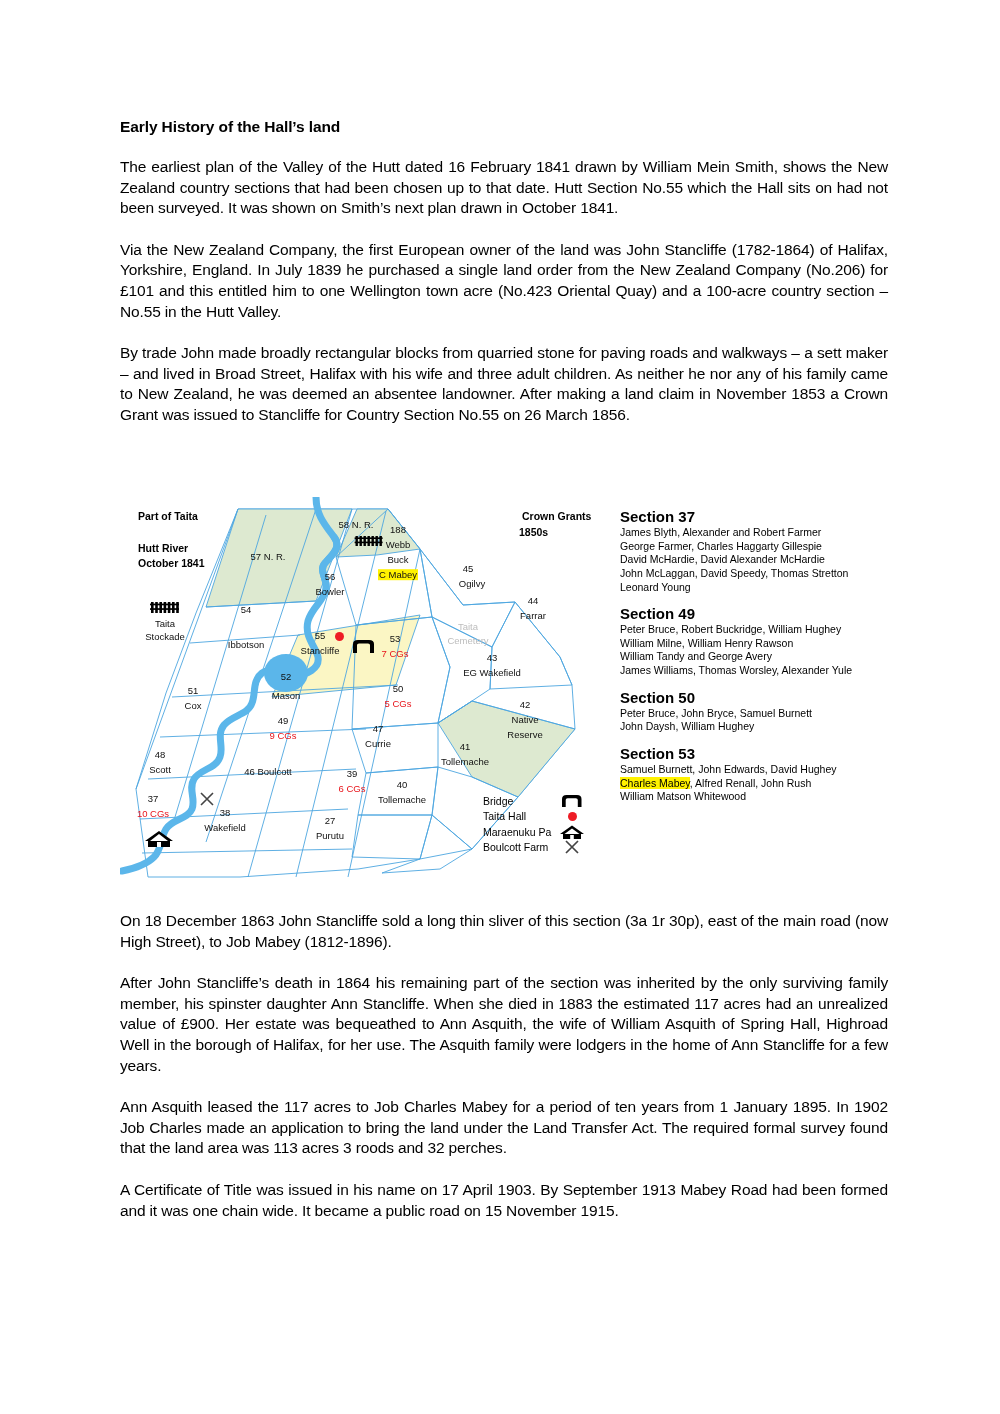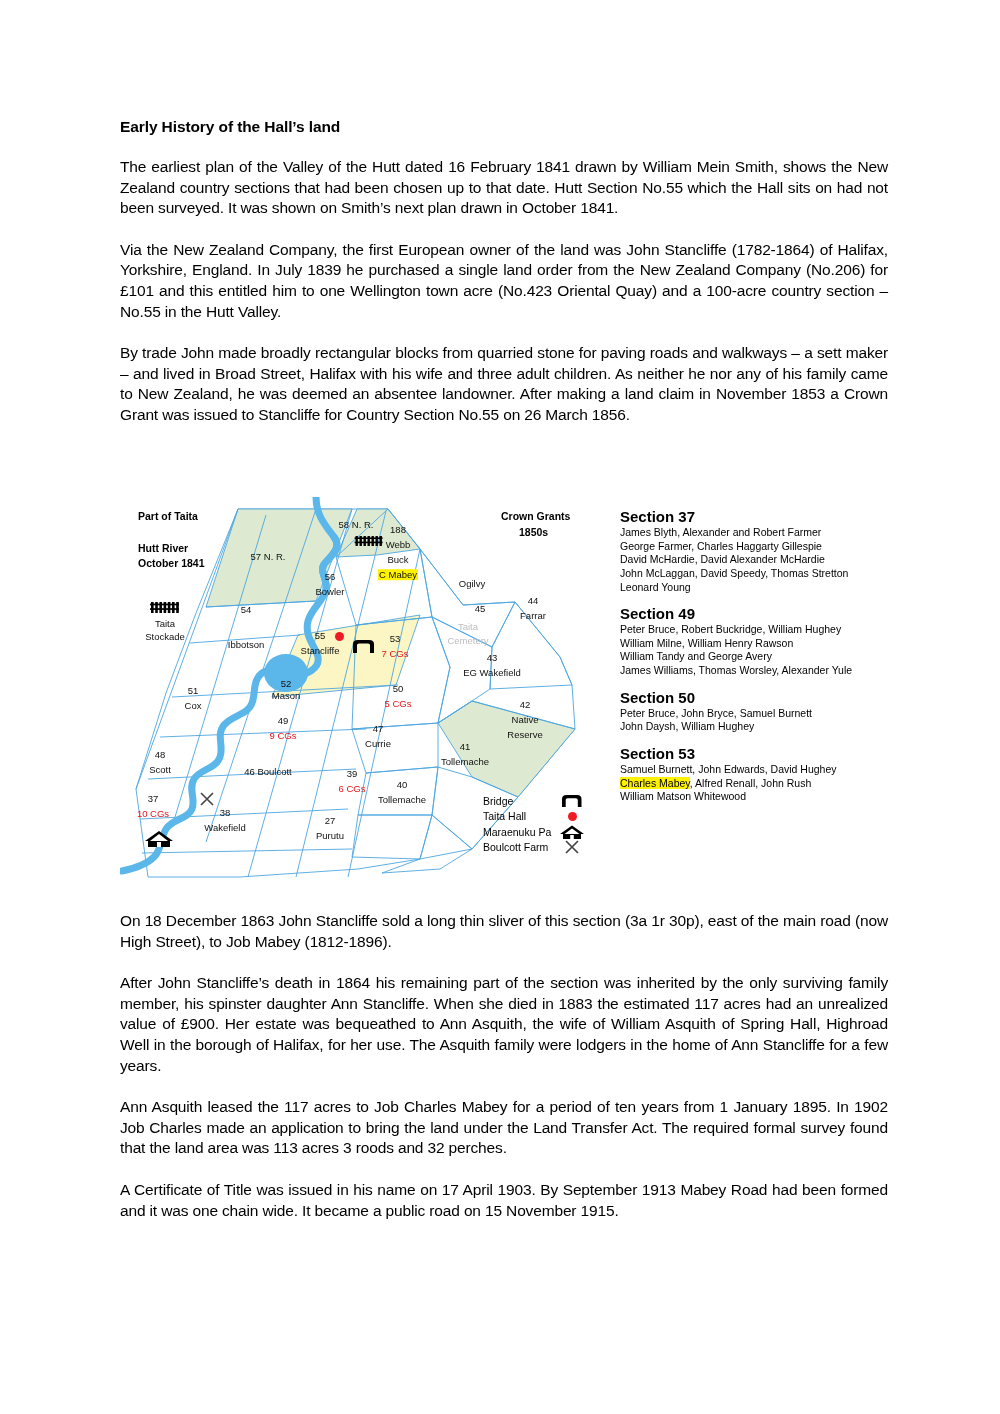--- a/index.html
+++ b/index.html
@@ -214,21 +214,21 @@
                C40,342 42,352 34,360
                C26,368 12,372 2,374" fill="none" stroke="#5bb6ea" stroke-width="7" stroke-linecap="round" stroke-linejoin="round"></path>
 
       <ellipse cx="166" cy="176" rx="22" ry="19" fill="#5bb6ea"></ellipse>
       <path d="M214,40 C222,50 212,58 205,66 C198,74 208,82 206,92" fill="none" stroke="#5bb6ea" stroke-width="7" stroke-linecap="round"></path>
     </svg>
 
     <div class="corner-note" style="left:18px; top:12px;">Part of Taita</div>
     <div class="corner-note" style="left:18px; top:44px;">Hutt River</div>
     <div class="corner-note" style="left:18px; top:59px;">October 1841</div>
-    <div class="corner-note" style="left:381px; top:12px;text-align:right;">Crown Grants</div>
+    <div class="corner-note" style="left:402px; top:12px;text-align:right;">Crown Grants</div>
     <div class="corner-note" style="left:399px; top:28px;">1850s</div>
 
     <svg style="position:absolute; left:29px; top:101px;" width="34" height="16">
       <g fill="#000">
         <rect x="2" y="4" width="2.6" height="11"></rect>
         <rect x="6.2" y="4" width="2.6" height="11"></rect>
         <rect x="10.4" y="4" width="2.6" height="11"></rect>
         <rect x="14.6" y="4" width="2.6" height="11"></rect>
         <rect x="18.8" y="4" width="2.6" height="11"></rect>
         <rect x="23" y="4" width="2.6" height="11"></rect>
@@ -271,37 +271,37 @@
     <div class="map-label" style="left:200px; top:139px;">55</div>
     <div class="map-label" style="left:200px; top:154px;">Stancliffe</div>
     <div style="position:absolute; left:215px; top:135px; width:9px; height:9px; border-radius:50%; background:#ee1c25;"></div>
     <svg style="position:absolute; left:232px; top:142px;" width="24" height="15">
       <path d="M1,14 L1,5 Q1,1 6,1 L17,1 Q22,1 22,5 L22,14 L18,14 L18,6 Q18,4.5 16,4.5 L7,4.5 Q5,4.5 5,6 L5,14 Z" fill="#000"></path>
     </svg>
 
     <div class="map-label" style="left:275px; top:142px;">53</div>
     <div class="map-label red" style="left:275px; top:157px;">7 CGs</div>
 
-    <div class="map-label" style="left:360px; top:72px;margin-top:40px;">45</div>
+    <div class="map-label" style="left:348px; top:72px;">45</div>
     <div class="map-label" style="left:352px; top:87px;">Ogilvy</div>
 
     <div class="map-label" style="left:413px; top:104px;">44</div>
     <div class="map-label" style="left:413px; top:119px;">Farrar</div>
 
     <div class="map-label faded" style="left:348px; top:130px;">Taita</div>
     <div class="map-label faded" style="left:348px; top:144px;">Cemetery</div>
 
     <div class="map-label" style="left:372px; top:161px;">43</div>
     <div class="map-label" style="left:372px; top:176px;">EG Wakefield</div>
 
     <div class="map-label" style="left:405px; top:208px;">42</div>
     <div class="map-label" style="left:405px; top:223px;">Native</div>
     <div class="map-label" style="left:405px; top:238px;">Reserve</div>
 
-    <div class="map-label" style="left:166px; top:187px;text-align:right;">52</div>
+    <div class="map-label" style="left:166px; top:180px;text-align:right;">52</div>
     <div class="map-label" style="left:166px; top:199px;">Mason</div>
 
     <div class="map-label" style="left:73px; top:194px;">51</div>
     <div class="map-label" style="left:73px; top:209px;">Cox</div>
 
     <div class="map-label" style="left:278px; top:192px;">50</div>
     <div class="map-label red" style="left:278px; top:207px;">5 CGs</div>
 
     <div class="map-label" style="left:163px; top:224px;">49</div>
     <div class="map-label red" style="left:163px; top:239px;">9 CGs</div>

